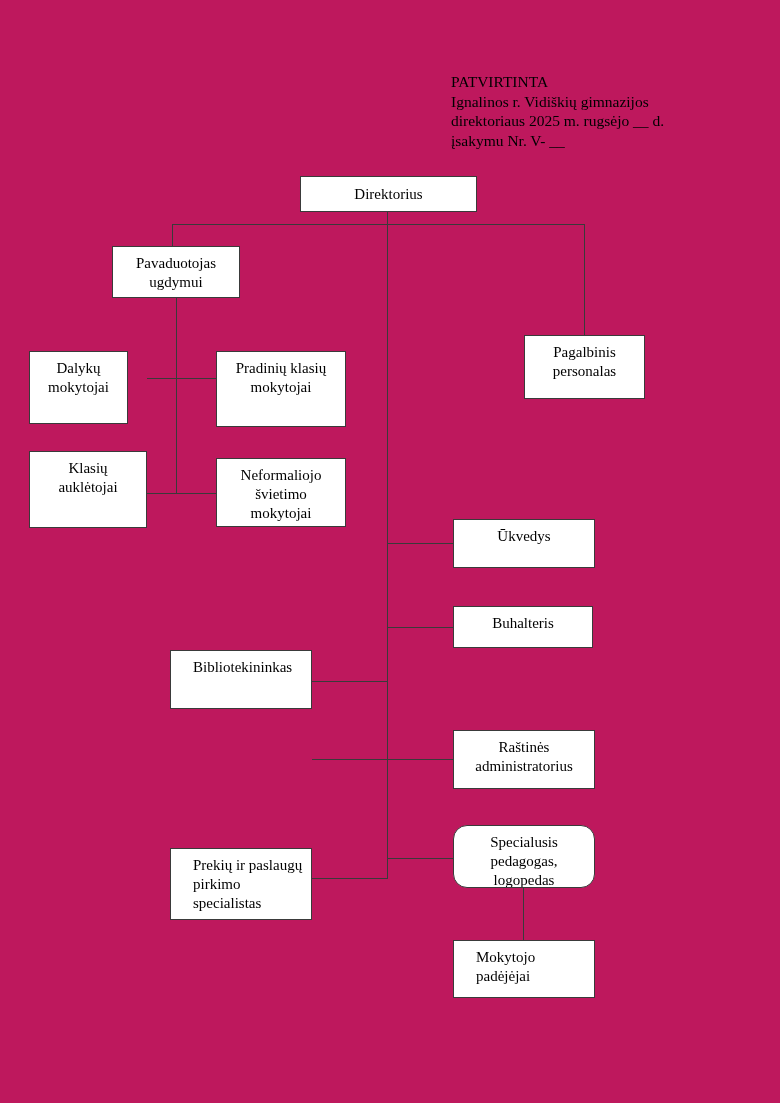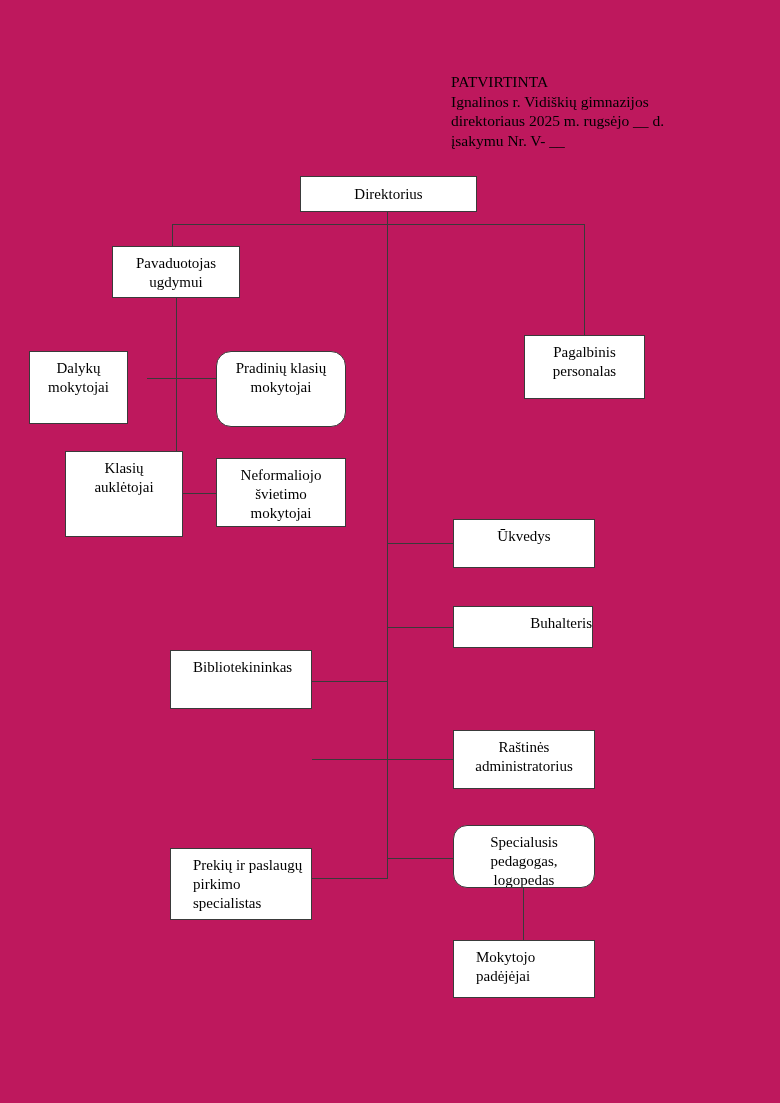--- a/index.html
+++ b/index.html
@@ -123,41 +123,41 @@
   <div class="node ctr-top" style="left:524px; top:335px; width:121px; height:64px;">
     <span class="label">Pagalbinis
 personalas</span>
   </div>
 
   <div class="node ctr-top" style="left:29px; top:351px; width:99px; height:73px;">
     <span class="label">Dalykų
 mokytojai</span>
   </div>
 
-  <div class="node ctr-top" style="left:216px; top:351px; width:130px; height:76px;border-radius:15px;">
+  <div class="node ctr-top" style="left:216px; top:351px; width:130px; height:76px;">
     <span class="label">Pradinių klasių
 mokytojai</span>
   </div>
 
-  <div class="node ctr-top" style="left:29px; top:451px; width:118px; height:86px;margin-left:36px;">
+  <div class="node ctr-top" style="left:29px; top:451px; width:118px; height:77px;">
     <span class="label">Klasių
 auklėtojai</span>
   </div>
 
   <div class="node ctr-top" style="left:216px; top:458px; width:130px; height:69px;">
     <span class="label">Neformaliojo
 švietimo
 mokytojai</span>
   </div>
 
   <div class="node ctr-top" style="left:453px; top:519px; width:142px; height:49px;">
     <span class="label">Ūkvedys</span>
   </div>
 
-  <div class="node ctr-top" style="left:453px; top:606px; width:140px; height:42px;text-align:right;">
+  <div class="node ctr-top" style="left:453px; top:606px; width:140px; height:42px;">
     <span class="label">Buhalteris</span>
   </div>
 
   <div class="node left-top" style="left:170px; top:650px; width:142px; height:59px;">
     <span class="label">Bibliotekininkas</span>
   </div>
 
 
   <div class="node ctr-top" style="left:453px; top:730px; width:142px; height:59px;">
     <span class="label">Raštinės

